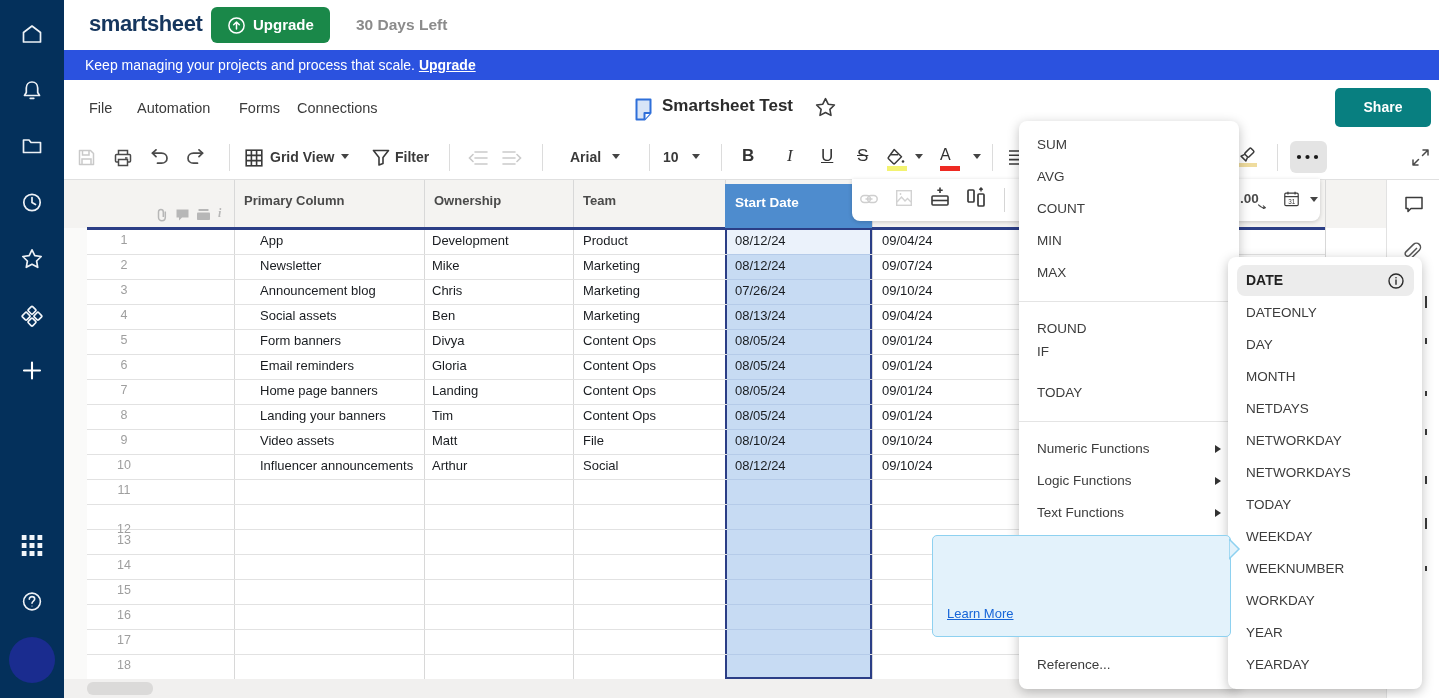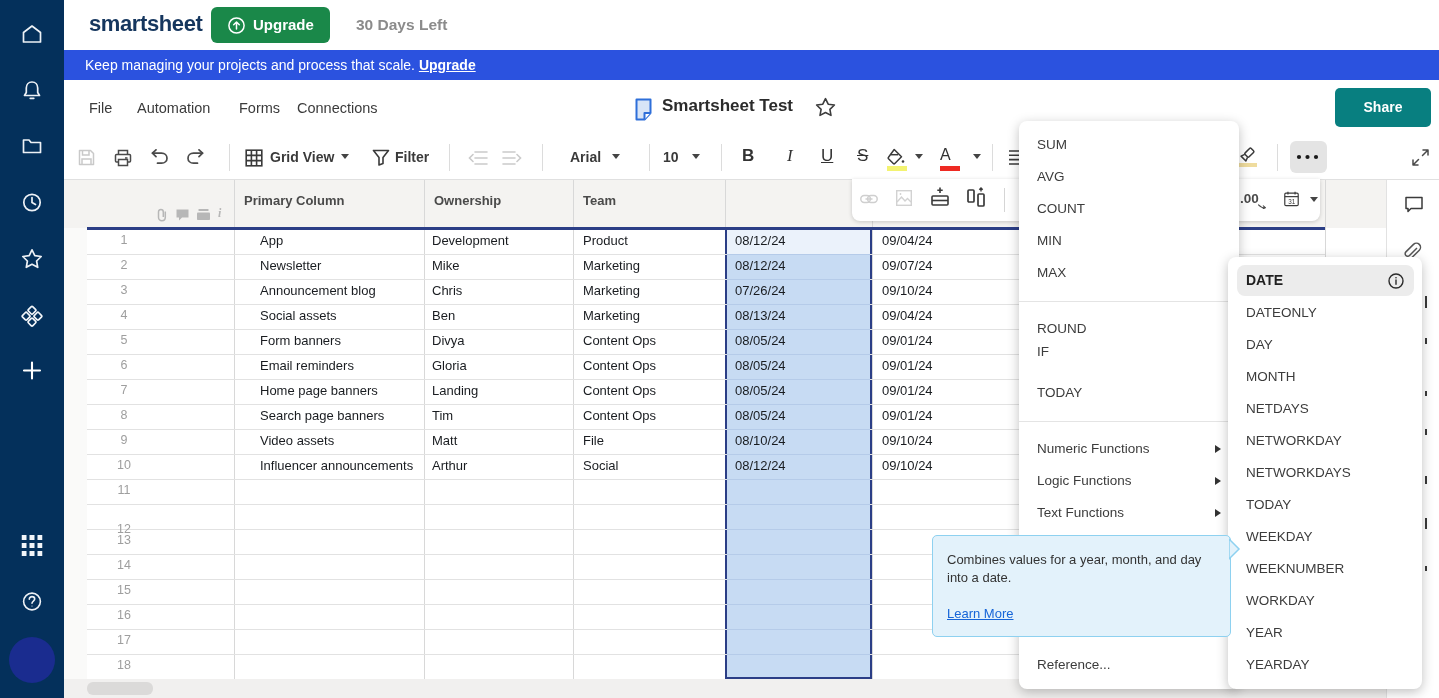--- a/index.html
+++ b/index.html
@@ -277,20 +277,23 @@
   <div class="gvline" style="left:360px;height:499px"></div>
   <div class="gvline" style="left:509px;height:499px"></div>
   <div class="gvline" style="left:661px;height:499px"></div>
   <div class="gvline" style="left:808px;height:499px"></div>
   <div class="gvline" style="left:958px;height:499px"></div>
   <div class="gvline" style="left:1108px;height:499px"></div>
   <div class="gvline" style="left:1261px;height:499px"></div>
 
   <div id="navline"></div>
 
+  <div id="sdhead">
+      <div style="position:absolute;left:10px;top:11px;font-size:13.5px">Start Date</div>
+    </div>
   <div id="sdcells">
       <div id="sdrow1"></div>
     </div>
   <div class="ghline" style="top:73.5px"></div>
   <div class="ghline" style="top:98.5px"></div>
   <div class="ghline" style="top:123.5px"></div>
   <div class="ghline" style="top:148.5px"></div>
   <div class="ghline" style="top:173.5px"></div>
   <div class="ghline" style="top:198.5px"></div>
   <div class="ghline" style="top:223.5px"></div>
@@ -341,21 +344,21 @@
   <div class="cell" style="left:519px;top:179.5px">Content Ops</div>
   <div class="cell" style="left:671px;top:179.5px">08/05/24</div>
   <div class="cell" style="left:818px;top:179.5px">09/01/24</div>
   <div class="rownum" style="left:20px;top:204.5px">7</div>
   <div class="cell" style="left:196px;top:204.5px">Home page banners</div>
   <div class="cell" style="left:368px;top:204.5px">Landing</div>
   <div class="cell" style="left:519px;top:204.5px">Content Ops</div>
   <div class="cell" style="left:671px;top:204.5px">08/05/24</div>
   <div class="cell" style="left:818px;top:204.5px">09/01/24</div>
   <div class="rownum" style="left:20px;top:229.5px">8</div>
-  <div class="cell" style="left:196px;top:229.5px">Search page banners</div>
+  <div class="cell" style="left:196px;top:229.5px">Landing your banners</div>
   <div class="cell" style="left:368px;top:229.5px">Tim</div>
   <div class="cell" style="left:519px;top:229.5px">Content Ops</div>
   <div class="cell" style="left:671px;top:229.5px">08/05/24</div>
   <div class="cell" style="left:818px;top:229.5px">09/01/24</div>
   <div class="rownum" style="left:20px;top:254.5px">9</div>
   <div class="cell" style="left:196px;top:254.5px">Video assets</div>
   <div class="cell" style="left:368px;top:254.5px">Matt</div>
   <div class="cell" style="left:519px;top:254.5px">File</div>
   <div class="cell" style="left:671px;top:254.5px">08/10/24</div>
   <div class="cell" style="left:818px;top:254.5px">09/10/24</div>
@@ -485,18 +488,17 @@
   <div class="mitem" style="top:208px">NETWORKDAYS</div>
   <div class="mitem" style="top:240px">TODAY</div>
   <div class="mitem" style="top:272px">WEEKDAY</div>
   <div class="mitem" style="top:304px">WEEKNUMBER</div>
   <div class="mitem" style="top:336px">WORKDAY</div>
   <div class="mitem" style="top:368px">YEAR</div>
   <div class="mitem" style="top:400px">YEARDAY</div>
 </div>
 
 <div id="tooltip" class="abs">
-  <div class="tx">Combines values for a year, month, and day into a date.</div>
   <a>Learn More</a>
 </div>
 <svg id="tipArrow" class="abs" width="12" height="24" viewBox="0 0 12 24">
     <path d="M0 2 L10 12 L0 22 Z" fill="#E3F2FB" stroke="#8ED1F0" stroke-width="1.5"></path>
   </svg>
 
 </body></html>

